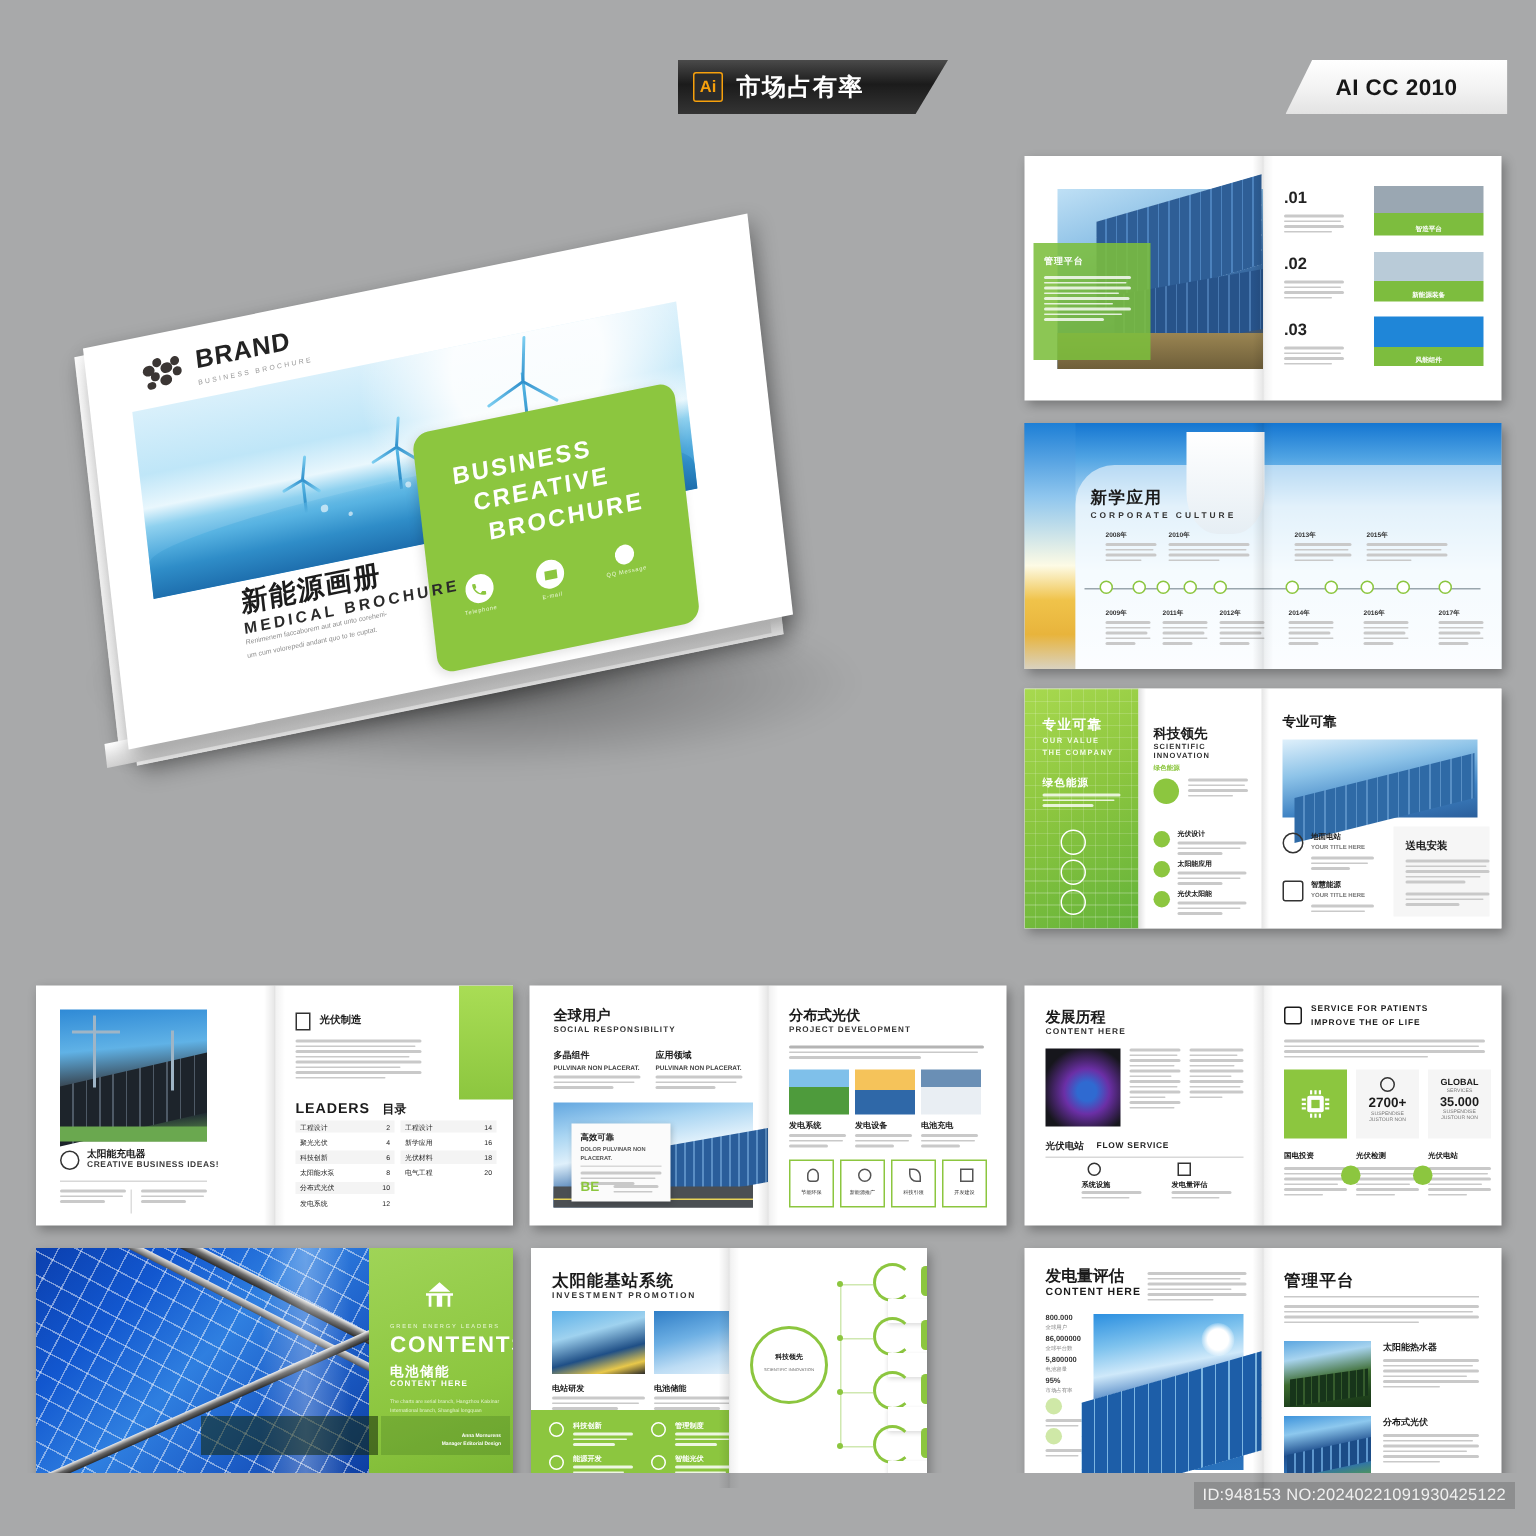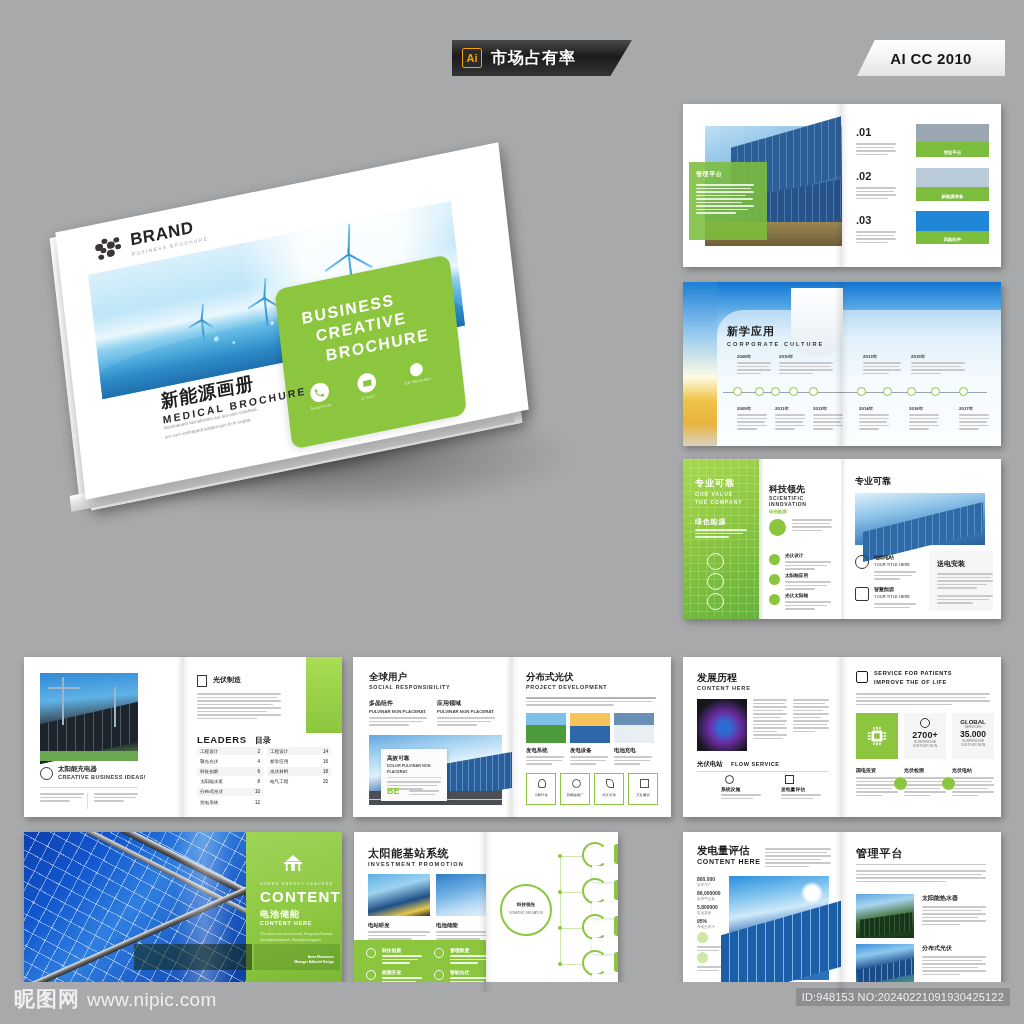--- a/index.html
+++ b/index.html
@@ -1048,18 +1048,14 @@
         <div class="ln" style="width:60px"></div>
         <div class="ln" style="width:64px"></div>
         <div class="ln" style="width:56px"></div>
         <div class="ln" style="width:64px"></div>
         <div class="ln" style="width:38px"></div>
     </div>
   </div>
 </div>
 
 <div class="footer">
-  <div class="wm">
-    <span class="wm-cn">昵图网</span>
-    <span class="wm-en">www.nipic.com</span>
-  </div>
   <div class="idbox">ID:948153 NO:20240221091930425122</div>
 </div>
 
 </body></html>

